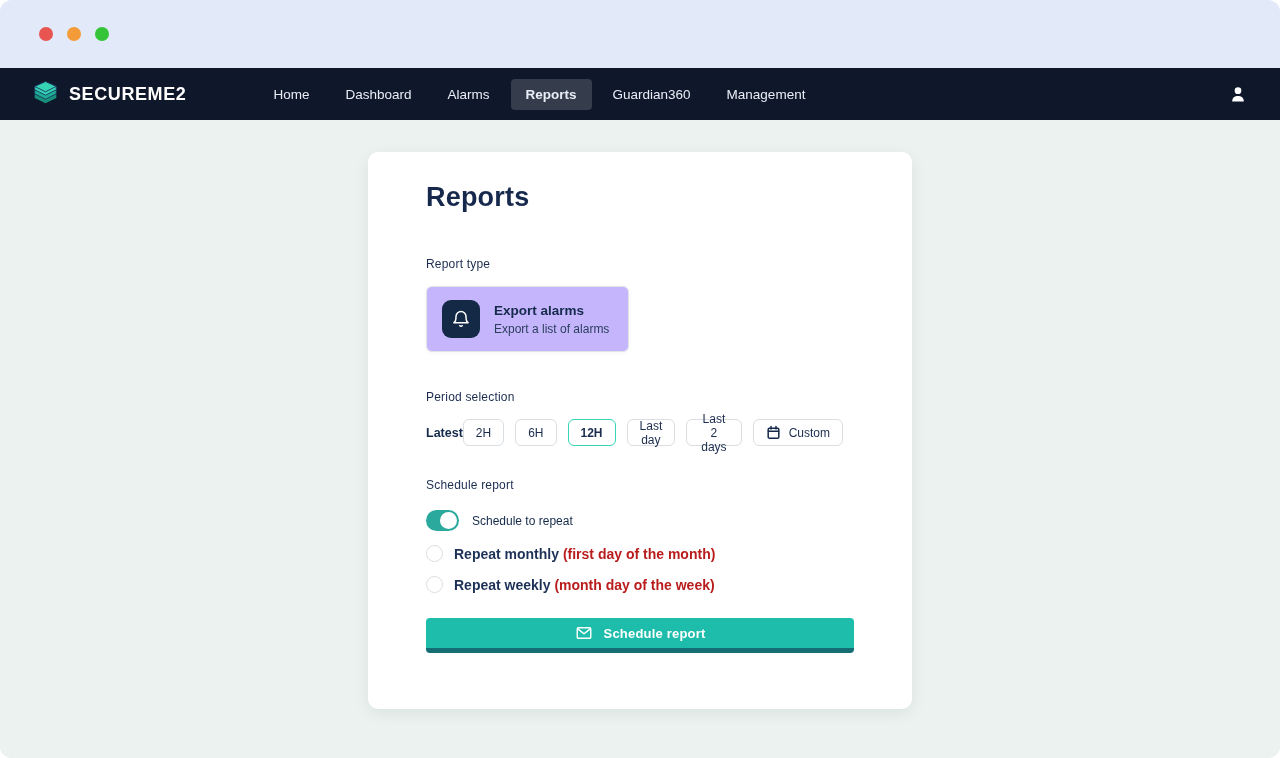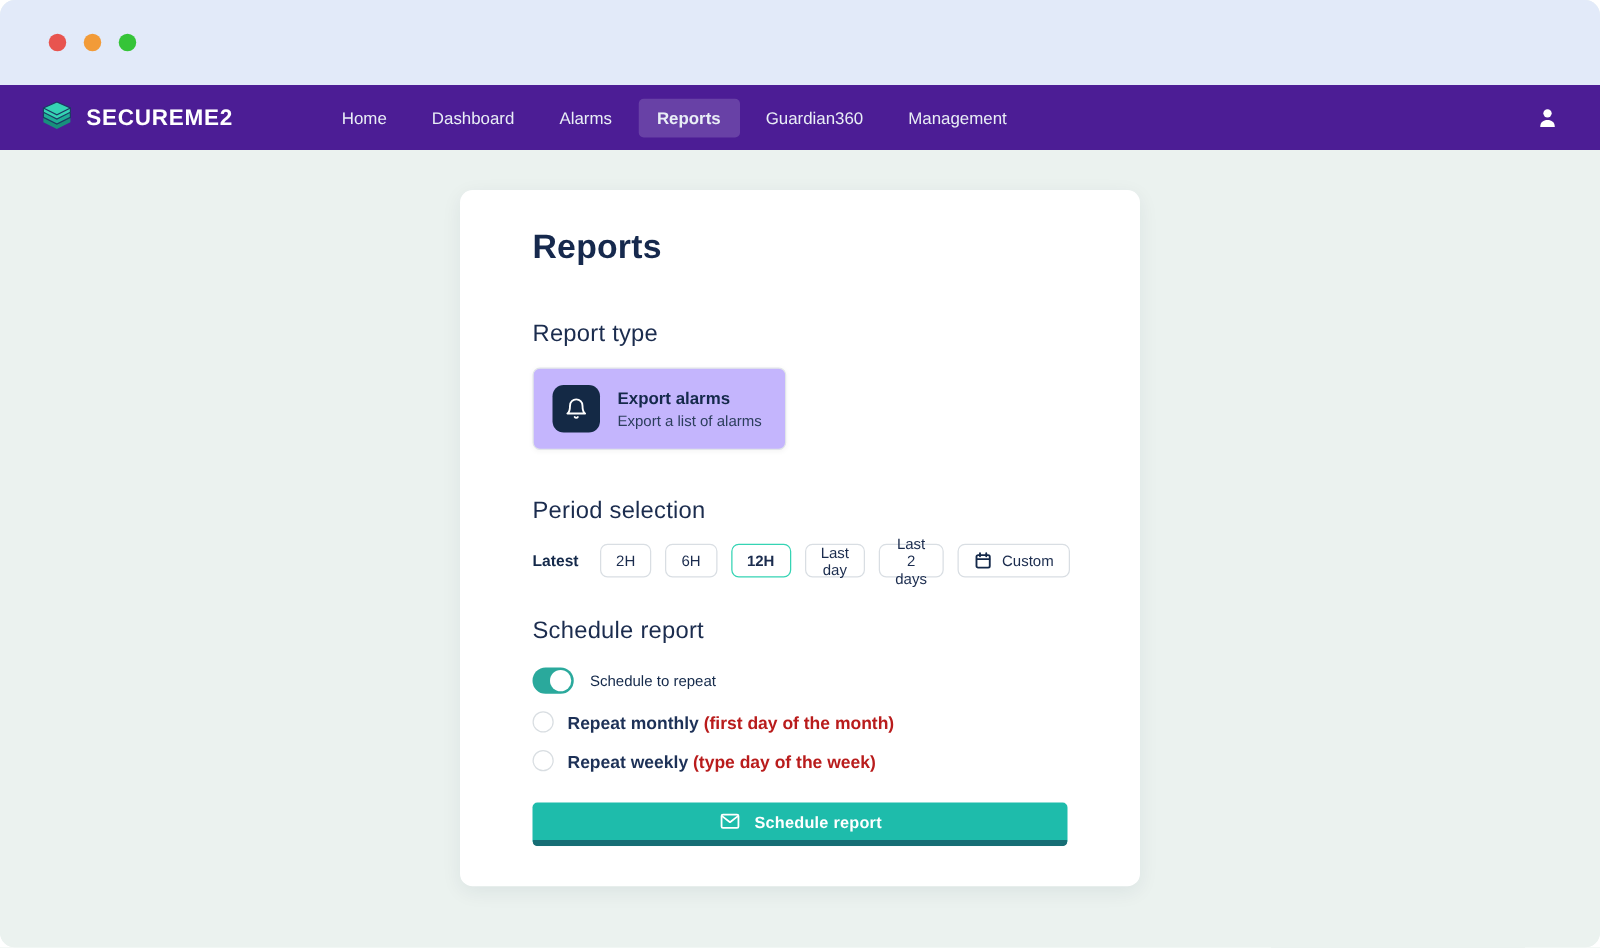--- a/index.html
+++ b/index.html
@@ -20,21 +20,21 @@
   .titlebar {
     height: 68px;
     background: #e2eaf9;
     display: flex; align-items: center;
     padding-left: 39px; gap: 14px;
   }
   .dot { width: 14px; height: 14px; border-radius: 50%; }
   
   .navbar {
     height: 52px;
-    background: #4c1d95;
+    background: #0f172a;
     display: flex; align-items: center;
     padding: 0 32px 0 32px;
   }
   .logo { display: flex; align-items: center; gap: 10px; }
   .logo-text {
     color: #ffffff; font-weight: bold; font-size: 18px;
     letter-spacing: 0.6px;
   }
   .nav-items { display: flex; align-items: center; margin-left: 72px; gap: 6px; }
   .nav-item {
@@ -59,21 +59,21 @@
     background: #ffffff;
     border-radius: 10px;
     box-shadow: 0 4px 16px rgba(20,40,70,0.07);
     padding: 30px 58px 36px 58px;
   }
   .page-title {
     font-size: 27px; font-weight: 800; color: #16294d;
     letter-spacing: 0.2px;
   }
   .section-label {
-    font-size: 19px; font-weight: 500; color: #1b2c4e;
+    font-size: 12px; font-weight: 500; color: #1b2c4e;
     letter-spacing: 0.2px;
   }
   .mt-report-type { margin-top: 44px; }
   .mt-period { margin-top: 38px; }
   .mt-schedule { margin-top: 32px; }
   
   .type-row { display: flex; gap: 18px; margin-top: 15px; }
   .type-card {
     width: 203px; height: 66px;
     border-radius: 6px;
@@ -92,21 +92,21 @@
   .type-icon {
     width: 38px; height: 38px;
     background: #142945; border-radius: 9px;
     display: grid; place-items: center;
     flex: none;
   }
   .type-title { font-size: 13.5px; font-weight: bold; color: #15294b; }
   .type-sub { font-size: 12px; color: #2c3e5c; margin-top: 4px; }
   
   .period-row { display: flex; align-items: center; margin-top: 15px; }
-  .latest-label { font-size: 12.5px; font-weight: bold; color: #14294a; margin-right: 17px; }
+  .latest-label { font-size: 12.5px; font-weight: bold; color: #14294a; }
   .pbtn {
     height: 27px; padding: 0 12px;
     border: 1px solid #d9dee3; border-radius: 6px;
     background: #ffffff; font-family: inherit;
     font-size: 12px; color: #1b2c4e;
     display: flex; align-items: center; gap: 8px;
     margin-right: 11px; cursor: pointer;
   }
   .pbtn.sel { border: 1.5px solid #35d4b4; font-weight: bold; }
   
@@ -237,21 +237,21 @@
         <span class="radio-text">
           <span class="radio-main">Repeat monthly</span>
           <span class="radio-hint">(first day of the month)</span>
         </span>
       </div>
 
       <div class="radio-row">
         <div class="radio"></div>
         <span class="radio-text">
           <span class="radio-main">Repeat weekly</span>
-          <span class="radio-hint">(type day of the week)</span>
+          <span class="radio-hint">(month day of the week)</span>
         </span>
       </div>
 
       <button class="submit-btn">
         <span>
           <svg width="18" height="18" viewBox="0 0 24 24" fill="none" stroke="#ffffff" stroke-width="1.9" stroke-linecap="round" stroke-linejoin="round">
             <rect x="3" y="5" width="18" height="14" rx="1.5"></rect>
             <path d="M3.6 6.5 L12 13 L20.4 6.5"></path>
           </svg>
         </span>

